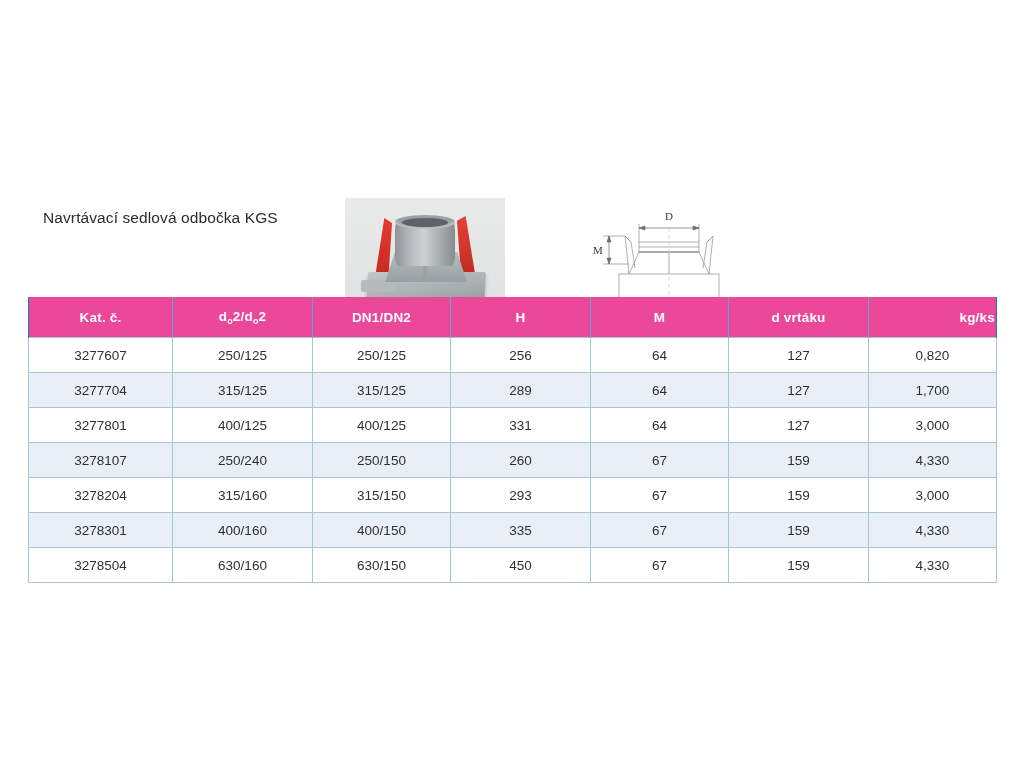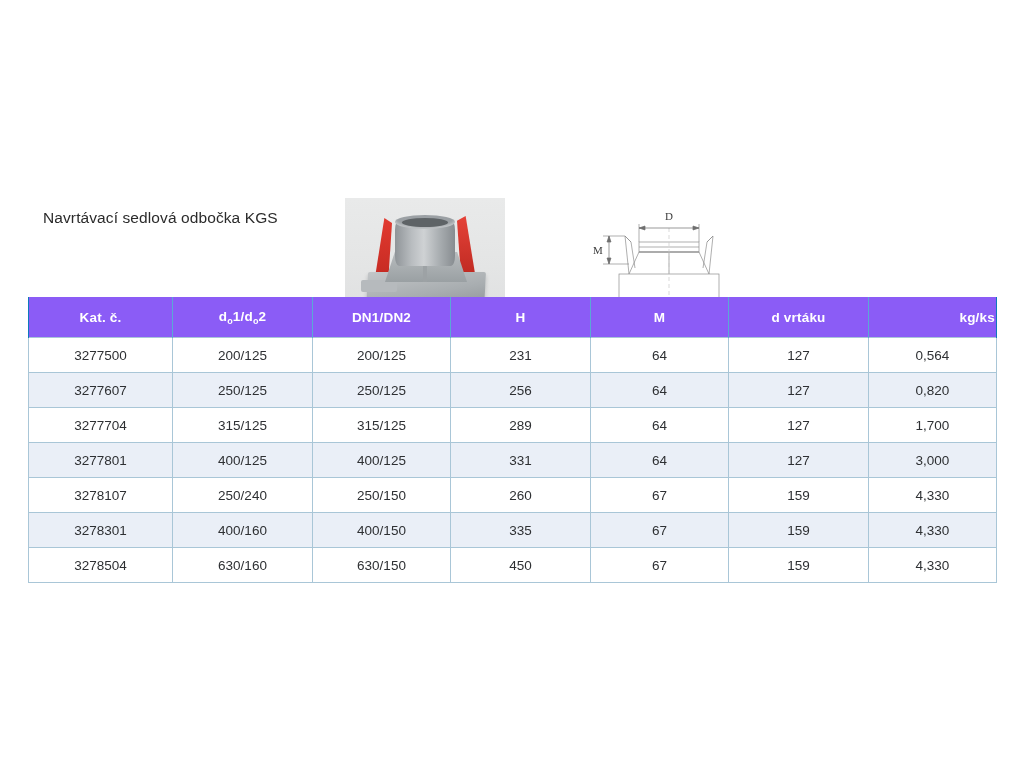--- a/index.html
+++ b/index.html
@@ -153,21 +153,21 @@
   
   .spec-table {
     position: absolute;
     left: 28px;
     top: 297px;
     width: 968px;
     border-collapse: collapse;
     table-layout: fixed;
   }
   .spec-table th {
-    background: #8b5cf6;
+    background: #ec4899;
     color: #ffffff;
     font-size: 13.5px;
     font-weight: bold;
     height: 38px;
     text-align: center;
     border-left: 1px solid #5aa8d6;
     border-right: 1px solid #5aa8d6;
     letter-spacing: 0.2px;
   }
   .spec-table th:first-child { border-left: 1px solid #0f79bd; }
@@ -273,39 +273,30 @@
       <col class="c1">
       <col class="c2">
       <col class="c3">
     <col class="c4">
       <col class="c5">
       <col class="c6">
   </colgroup>
   <thead>
     <tr>
       <th>Kat. č.</th>
-      <th><span>d</span><span class="sub">o</span><span>1/d</span><span class="sub">o</span><span>2</span></th>
+      <th><span>d</span><span class="sub">o</span><span>2/d</span><span class="sub">o</span><span>2</span></th>
       <th>DN1/DN2</th>
       <th>H</th>
       <th>M</th>
       <th>d vrtáku</th>
       <th>kg/ks</th>
     </tr>
   </thead>
   <tbody id="table-body">
       <tr>
-        <td>3277500</td>
-        <td>200/125</td>
-        <td>200/125</td>
-        <td>231</td>
-        <td>64</td>
-        <td>127</td>
-        <td>0,564</td>
-      </tr>
-      <tr>
         <td>3277607</td>
         <td>250/125</td>
         <td>250/125</td>
         <td>256</td>
         <td>64</td>
         <td>127</td>
         <td>0,820</td>
       </tr>
       <tr>
         <td>3277704</td>
@@ -328,20 +319,29 @@
       <tr>
         <td>3278107</td>
         <td>250/240</td>
         <td>250/150</td>
         <td>260</td>
         <td>67</td>
         <td>159</td>
         <td>4,330</td>
       </tr>
       <tr>
+        <td>3278204</td>
+        <td>315/160</td>
+        <td>315/150</td>
+        <td>293</td>
+        <td>67</td>
+        <td>159</td>
+        <td>3,000</td>
+      </tr>
+      <tr>
         <td>3278301</td>
         <td>400/160</td>
         <td>400/150</td>
         <td>335</td>
         <td>67</td>
         <td>159</td>
         <td>4,330</td>
       </tr>
       <tr>
         <td>3278504</td>

